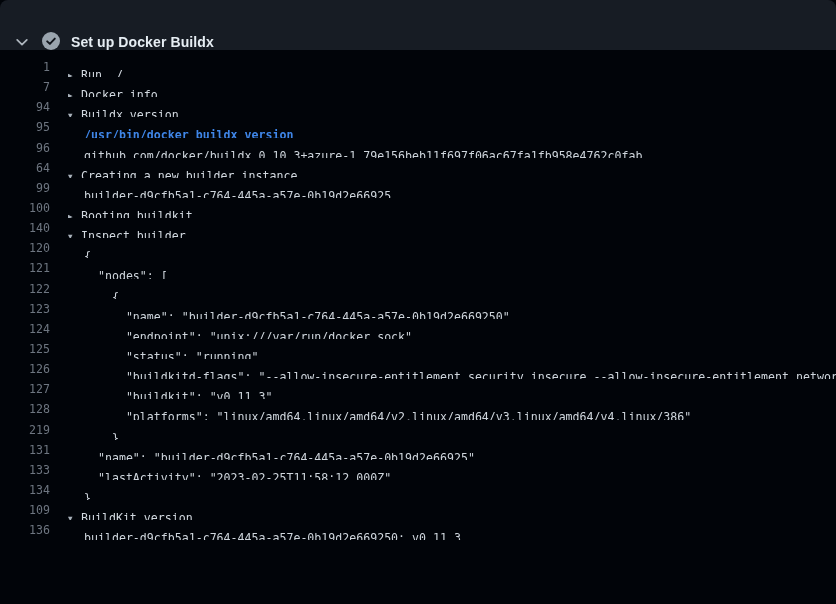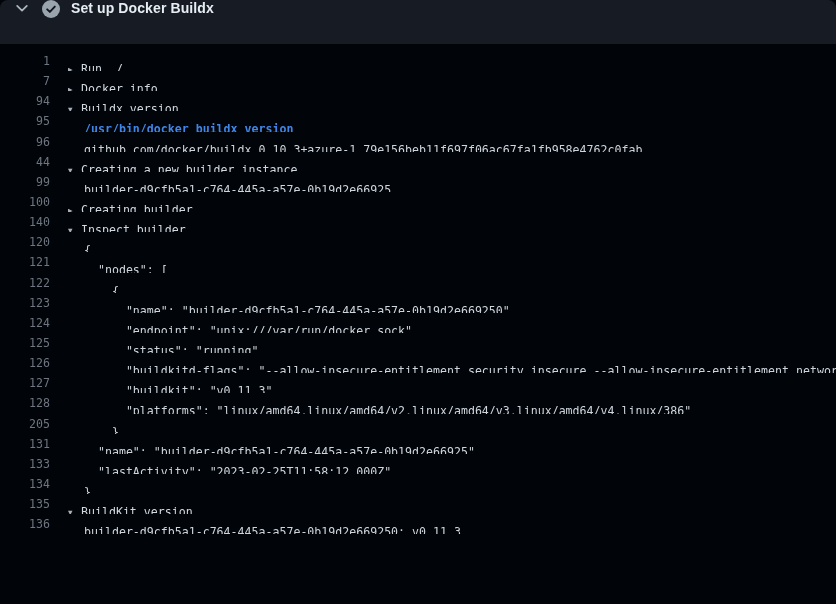--- a/index.html
+++ b/index.html
@@ -4,25 +4,25 @@
 <style>
   * { box-sizing: border-box; }
   html, body { margin: 0; padding: 0; }
   body {
     width: 836px; height: 604px;
     background: #010409;
     overflow: hidden;
     font-family: "Liberation Sans", sans-serif;
   }
   .step-header {
-    height: 44px;
+    height: 50px;
     background: #171c24;
     border-radius: 8px 8px 0 0;
     display: flex;
-    align-items: flex-start;
+    align-items: flex-end;
     padding: 0 16px 0 14px;
     cursor: pointer;
   }
   .chev {
     width: 16px; height: 16px;
     display: flex; align-items: center; justify-content: center;
     color: #adb5bd;
     flex: none;
   }
   .check {
@@ -114,33 +114,33 @@
     <a class="num" href="#">95</a>
     <span class="content"><span class="text">/usr/bin/docker buildx version</span></span>
   </div>
 
   <div class="row output">
     <a class="num" href="#">96</a>
     <span class="content"><span class="text">github.com/docker/buildx 0.10.3+azure-1 79e156beb11f697f06ac67fa1fb958e4762c0fab</span></span>
   </div>
 
   <div class="row group_open">
-    <a class="num" href="#">44</a>
+    <a class="num" href="#">64</a>
     <span class="content"><span class="arrow">▼</span><span class="text">Creating a new builder instance</span></span>
   </div>
 
 
   <div class="row output">
     <a class="num" href="#">99</a>
     <span class="content"><span class="text">builder-d9cfb5a1-c764-445a-a57e-0b19d2e66925</span></span>
   </div>
 
   <div class="row group">
     <a class="num" href="#">100</a>
-    <span class="content"><span class="arrow">▶</span><span class="text">Creating builder</span></span>
+    <span class="content"><span class="arrow">▶</span><span class="text">Booting buildkit</span></span>
   </div>
 
   <div class="row group_open">
     <a class="num" href="#">140</a>
     <span class="content"><span class="arrow">▼</span><span class="text">Inspect builder</span></span>
   </div>
 
   <div class="row output">
     <a class="num" href="#">120</a>
     <span class="content"><span class="text">{</span></span>
@@ -180,21 +180,21 @@
     <a class="num" href="#">127</a>
     <span class="content"><span class="text">      "buildkit": "v0.11.3",</span></span>
   </div>
 
   <div class="row output">
     <a class="num" href="#">128</a>
     <span class="content"><span class="text">      "platforms": "linux/amd64,linux/amd64/v2,linux/amd64/v3,linux/amd64/v4,linux/386"</span></span>
   </div>
 
   <div class="row output">
-    <a class="num" href="#">205</a>
+    <a class="num" href="#">219</a>
     <span class="content"><span class="text">    }</span></span>
   </div>
 
 
   <div class="row output">
     <a class="num" href="#">131</a>
     <span class="content"><span class="text">  "name": "builder-d9cfb5a1-c764-445a-a57e-0b19d2e66925",</span></span>
   </div>
 
 
@@ -202,21 +202,21 @@
     <a class="num" href="#">133</a>
     <span class="content"><span class="text">  "lastActivity": "2023-02-25T11:58:12.000Z"</span></span>
   </div>
 
   <div class="row output">
     <a class="num" href="#">134</a>
     <span class="content"><span class="text">}</span></span>
   </div>
 
   <div class="row group_open">
-    <a class="num" href="#">135</a>
+    <a class="num" href="#">109</a>
     <span class="content"><span class="arrow">▼</span><span class="text">BuildKit version</span></span>
   </div>
 
   <div class="row output">
     <a class="num" href="#">136</a>
     <span class="content"><span class="text">builder-d9cfb5a1-c764-445a-a57e-0b19d2e669250: v0.11.3</span></span>
   </div>
 </div>
 </div>
 

